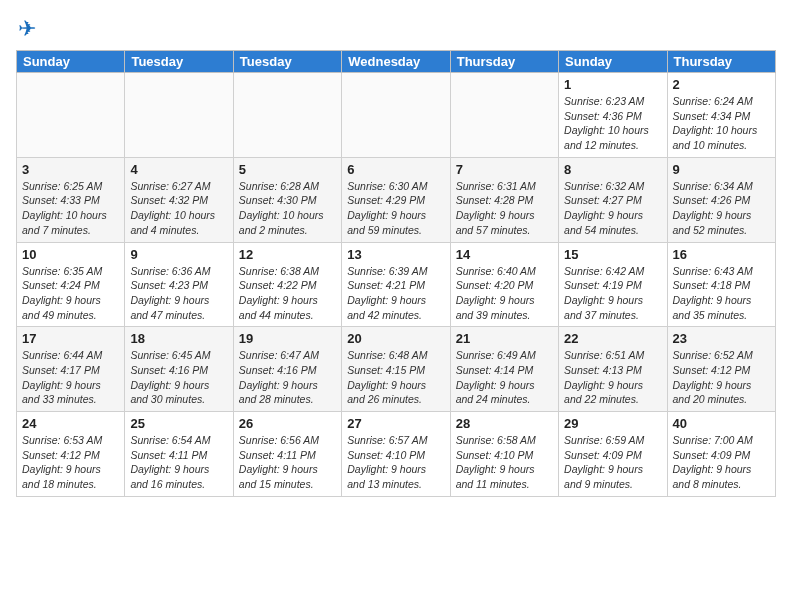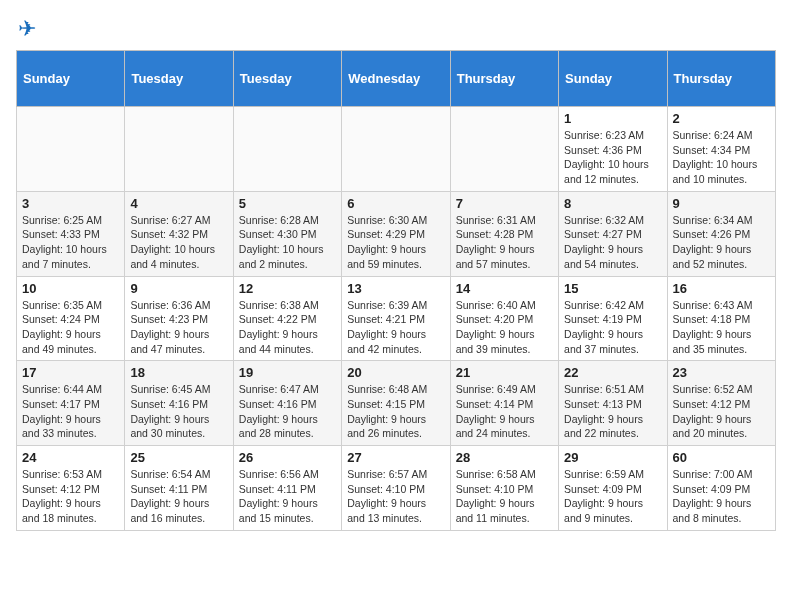--- a/index.html
+++ b/index.html
@@ -54,21 +54,21 @@
     }
     table {
       width: 100%;
       border-collapse: collapse;
       table-layout: fixed;
     }
     thead tr th {
       background-color: #2d7dd2;
       color: #fff;
       text-align: left;
-      padding: 20px 6px;
+      padding: 3px 6px;
       font-size: 13px;
       font-weight: bold;
       border: 1px solid #c0c0c0;
     }
     tbody tr td {
       vertical-align: top;
       border: 1px solid #d0d0d0;
       padding: 4px 5px;
       font-size: 11px;
       color: #333;
@@ -82,20 +82,21 @@
       font-size: 13px;
       font-weight: bold;
       color: #222;
       display: block;
       margin-bottom: 2px;
     }
     .day-info {
       font-size: 10.5px;
       color: #333;
       line-height: 1.4;
+      font-style: italic;
     }
     .empty-cell {
       background: #fafafa !important;
     }
   </style>
 </head>
 <body>
 
 <div class="header-area">
   <div class="logo">
@@ -248,18 +249,18 @@
         </td>
         <td>
           <span class="day-num">28</span>
           <div class="day-info">Sunrise: 6:58 AM<br>Sunset: 4:10 PM<br>Daylight: 9 hours and 11 minutes.</div>
         </td>
         <td>
           <span class="day-num">29</span>
           <div class="day-info">Sunrise: 6:59 AM<br>Sunset: 4:09 PM<br>Daylight: 9 hours and 9 minutes.</div>
         </td>
         <td>
-          <span class="day-num">60</span>
+          <span class="day-num">40</span>
           <div class="day-info">Sunrise: 7:00 AM<br>Sunset: 4:09 PM<br>Daylight: 9 hours and 8 minutes.</div>
         </td>
       </tr>
     </tbody>
 </table>
 
 </body></html>

